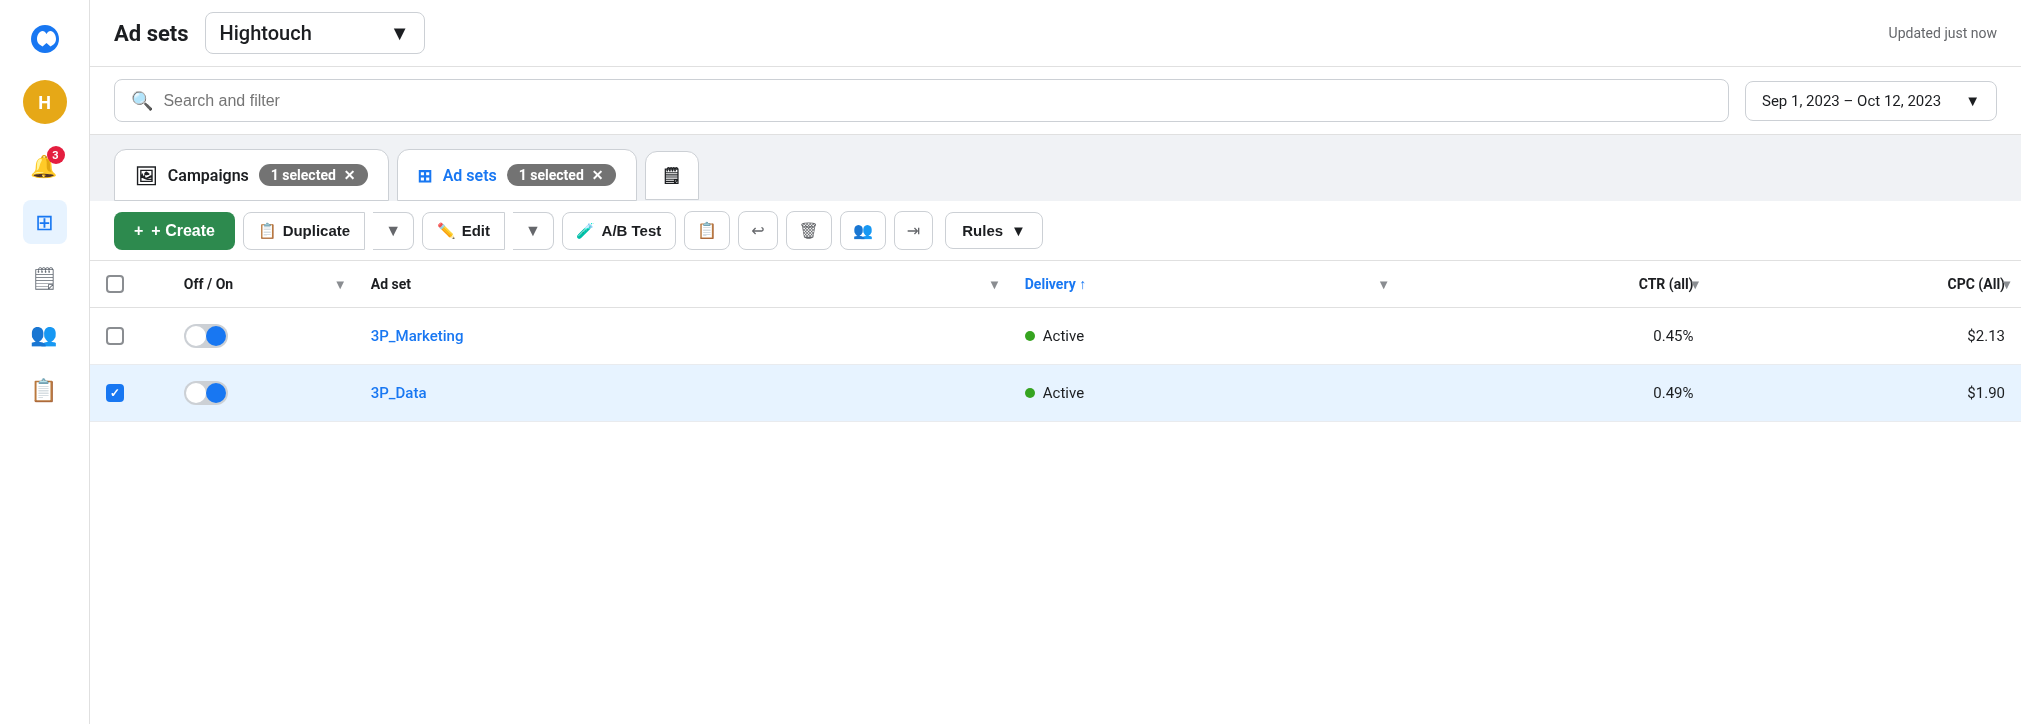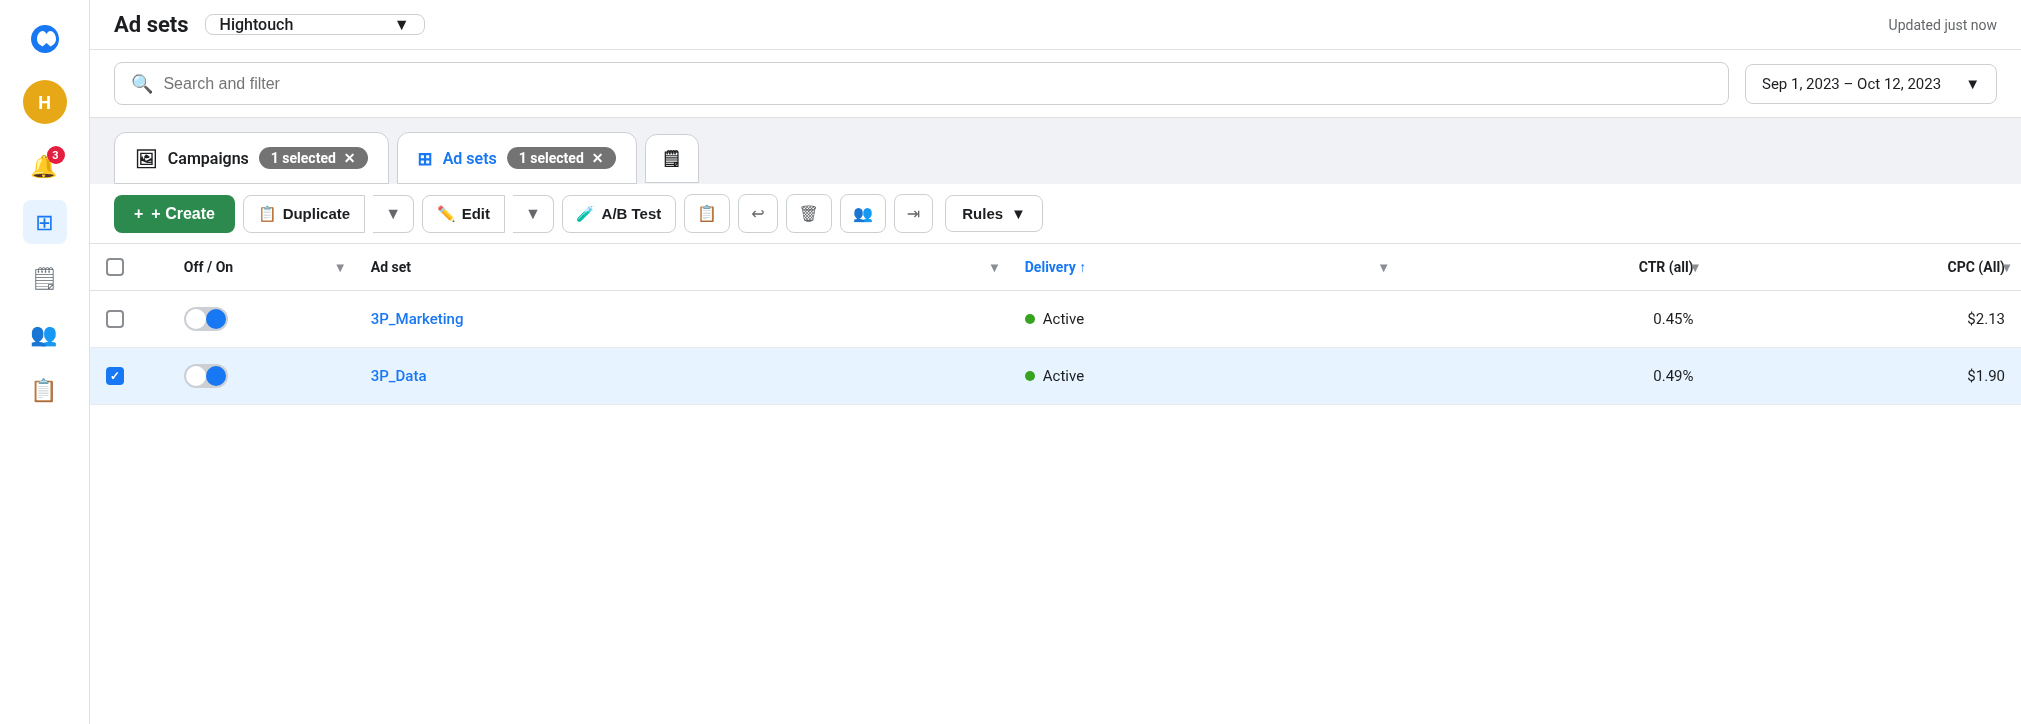--- a/index.html
+++ b/index.html
@@ -99,22 +99,22 @@
       font-size: 22px;
       font-weight: 700;
       color: #1c1e21;
     }
     .topbar-select {
       display: flex;
       align-items: center;
       border: 1.5px solid #ccd0d5;
       border-radius: 8px;
       background: #fff;
-      padding: 0 14px;
-      font-size: 16px;
+      padding: 8px 14px;
+      font-size: 20px;
       font-weight: 500;
       color: #1c1e21;
       cursor: pointer;
       gap: 28px;
       min-width: 220px;
     }
     .topbar-updated {
       margin-left: auto;
       font-size: 14px;
       color: #65676b;

